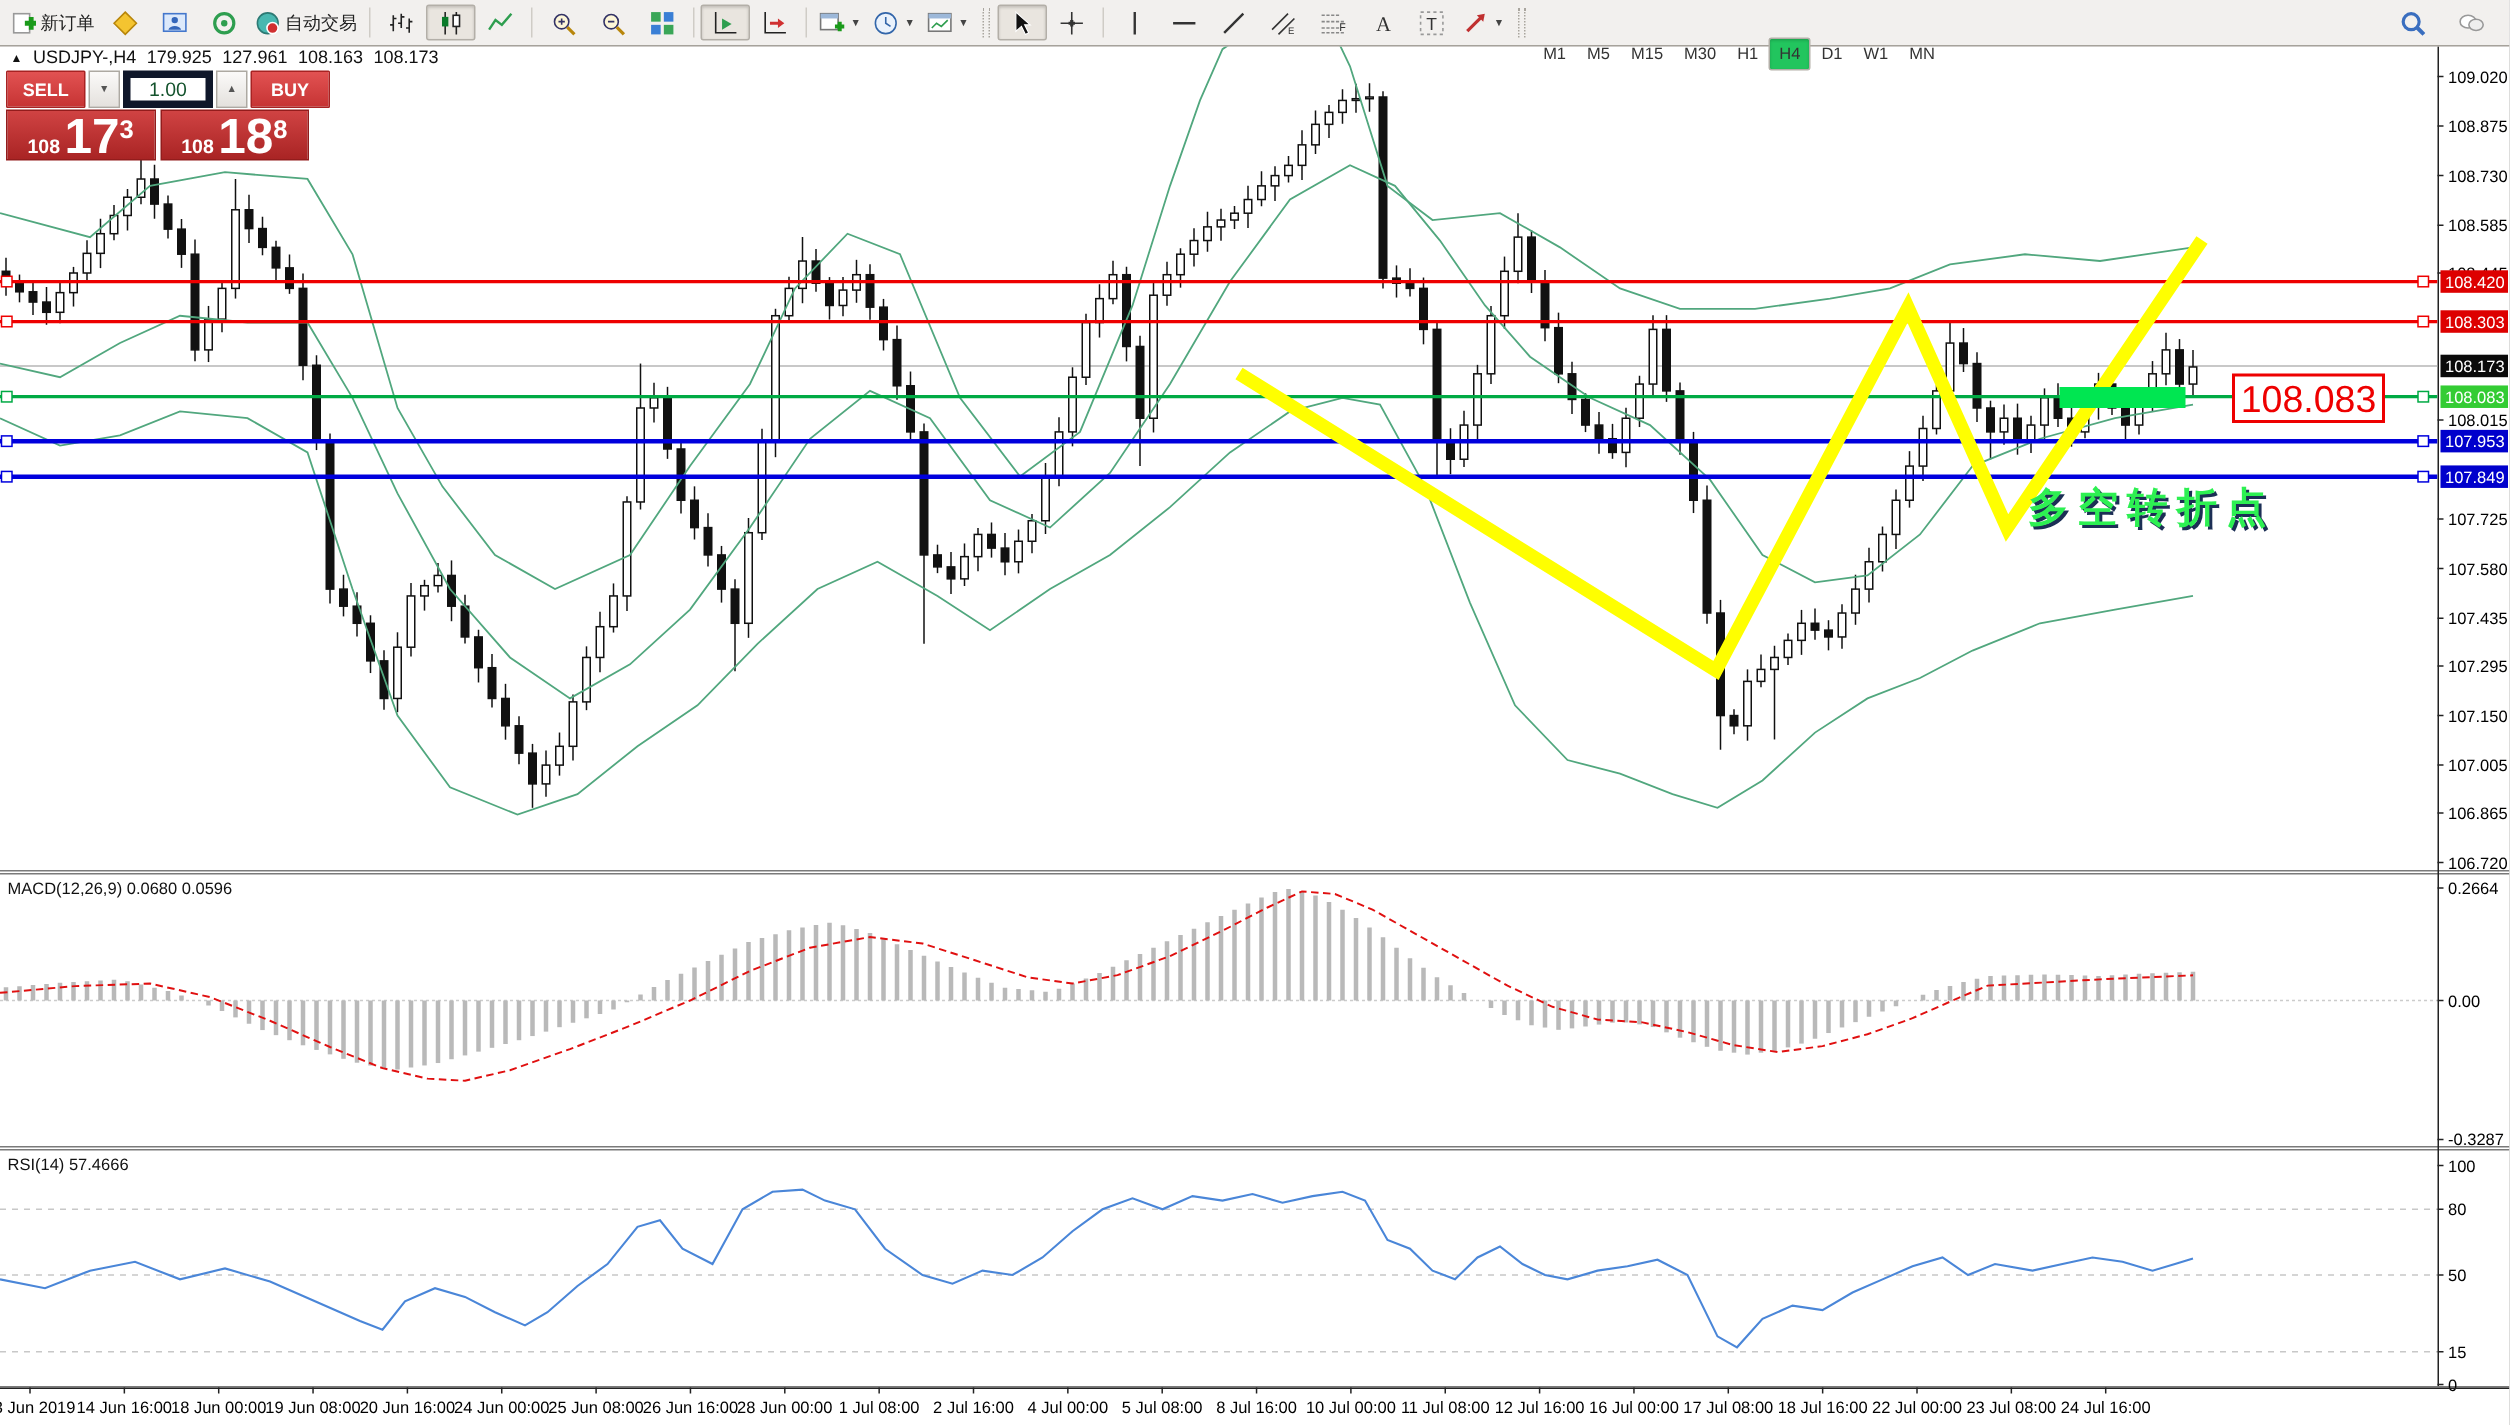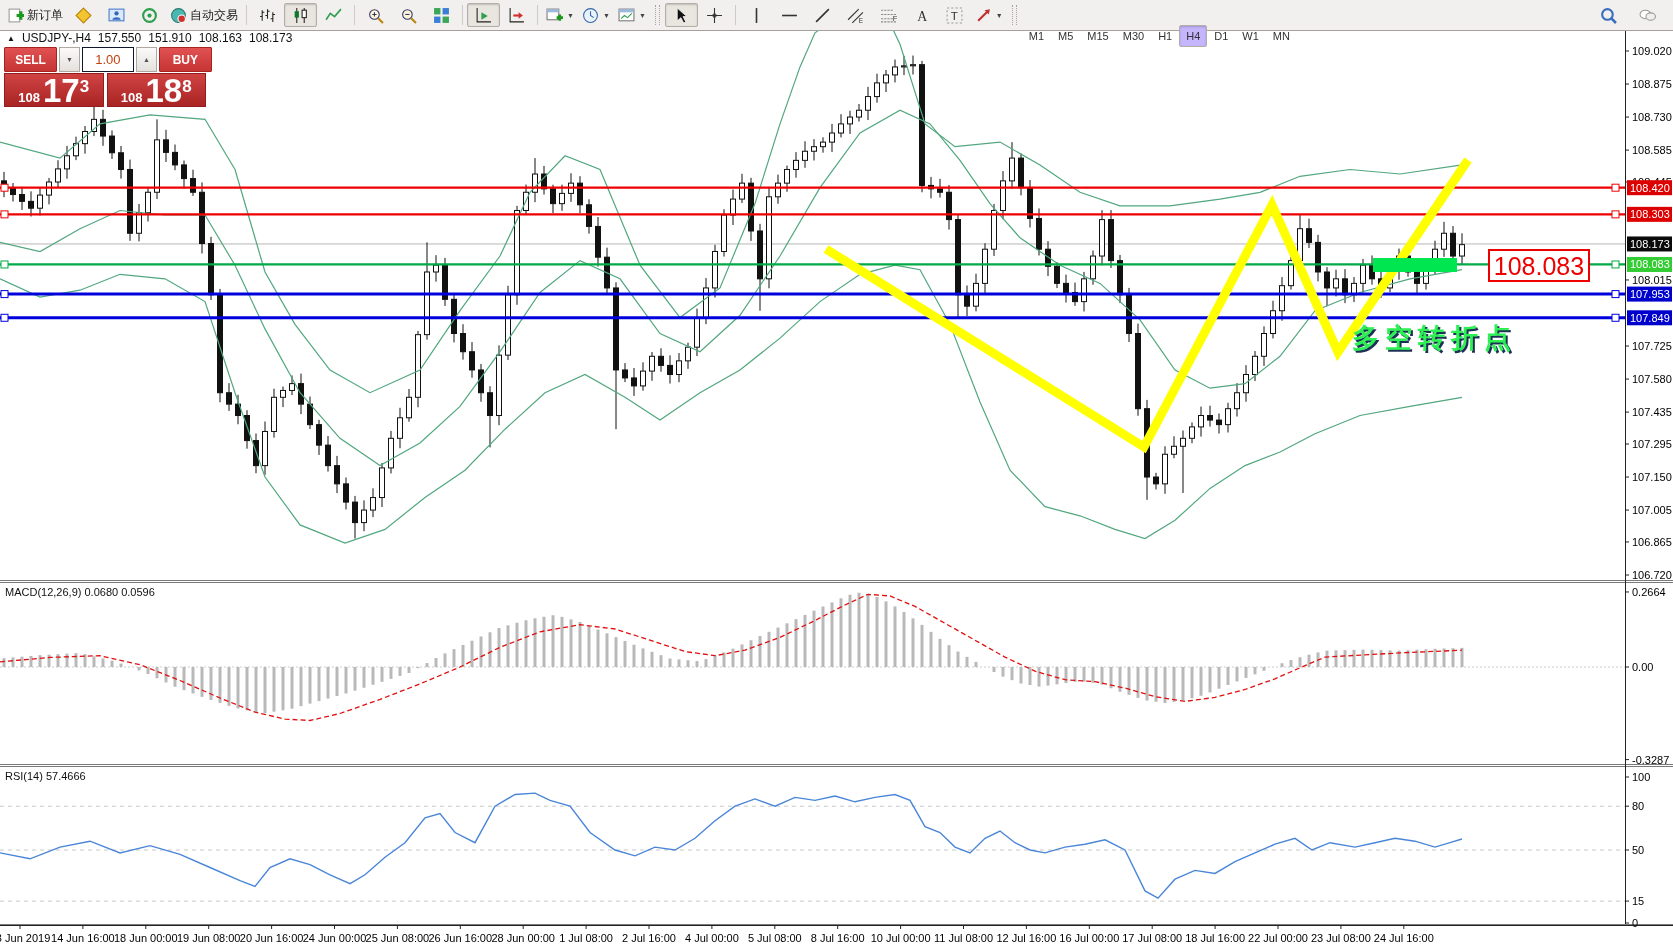--- a/index.html
+++ b/index.html
@@ -14,38 +14,38 @@
   .tbtn{height:22px;min-width:25px;display:flex;align-items:center;justify-content:center;gap:3px;
         padding:0 3px;border:1px solid transparent;border-radius:2px;background:transparent;
         font:12px "Liberation Sans",sans-serif;color:#222;cursor:default;}
   .tbtn.pressed{background:#e9e5df;border:1px solid #b3afa8;box-shadow:inset 0 1px 2px rgba(0,0,0,.18);}
   .tbtn .lbl{white-space:nowrap;}
   .caret{font-size:7px;color:#444;margin-left:1px;}
   .sep{width:1px;height:20px;background:#cfccc6;margin:0 4px;flex:0 0 auto;}
   .grip{width:3px;height:20px;border-left:1px dotted #a9a59e;border-right:1px dotted #a9a59e;margin:0 5px;flex:0 0 auto;}
   .tf{height:20px;padding:0 6px;font:11px "Liberation Sans",sans-serif;color:#333;border:1px solid transparent;
       border-radius:2px;display:flex;align-items:center;margin-top:42px;}
-  .tf.pressed{background:#c4b5fd;border:1px solid #b3afa8;box-shadow:inset 0 1px 2px rgba(0,0,0,.18);}
+  .tf.pressed{background:#22c55e;border:1px solid #b3afa8;box-shadow:inset 0 1px 2px rgba(0,0,0,.18);}
   #tb-right{margin-left:auto;display:flex;align-items:center;gap:6px;padding-right:6px;}
 
   
   #chart-svg{position:absolute;left:0;top:0;z-index:1;}
   #ohlc{position:absolute;left:7px;top:31px;z-index:3;font:12px "Liberation Sans",sans-serif;color:#111;
         display:flex;gap:7px;align-items:center;}
   #ohlc .tri{font-size:8px;}
 
   #trade-panel{position:absolute;left:4px;top:47px;width:202px;z-index:4;}
   .tp-row1{display:flex;height:25px;gap:2px;}
   .tp-btn{flex:0 0 53px;background:linear-gradient(180deg,#e25252,#c63434);border:1px solid #a82222;
           color:#fff;font:bold 12px "Liberation Sans",sans-serif;display:flex;align-items:center;
           justify-content:center;border-radius:1px;}
   .tp-spin{flex:0 0 19px;background:linear-gradient(180deg,#fbfaf9,#e4e1dd);border:1px solid #ada9a2;
            color:#555;font-size:7px;display:flex;align-items:center;justify-content:center;}
-  .tp-vol{flex:1 1 auto;width:50px;border:1px solid #0f172a;font:13px "Liberation Sans",sans-serif;
-          text-align:center;color:#c2410c;padding:0;}
+  .tp-vol{flex:1 1 auto;width:50px;border:5px solid #0f172a;font:13px "Liberation Sans",sans-serif;
+          text-align:center;color:#14532d;padding:0;}
   .tp-row2{display:flex;gap:3px;margin-top:1px;align-items:flex-end;}
   .tp-quote{flex:1 1 50%;height:31px;background:linear-gradient(180deg,#d04343,#a92424);border:1px solid #931c1c;
             color:#fff;display:flex;align-items:flex-end;justify-content:center;padding-bottom:1px;}
   .q-small{font:bold 13px "Liberation Sans",sans-serif;margin-right:3px;line-height:15px;}
   .q-big{font:bold 33px "Liberation Sans",sans-serif;line-height:29px;}
   .q-sup{font:bold 17px "Liberation Sans",sans-serif;line-height:30px;align-self:flex-start;margin-top:-2px;}
   .icon-svg{display:block;}
 </style>
 </head>
 <body>
@@ -941,22 +941,22 @@
             <ellipse cx="6" cy="7" rx="5" ry="4" fill="#fff" stroke="#999"></ellipse>
             <ellipse cx="11" cy="9" rx="4.5" ry="3.5" fill="#eee" stroke="#999"></ellipse>
           </svg>
         </div>
       </div>
     </div>
 
   <div id="ohlc">
     <span class="tri">▲</span>
     <span>USDJPY-,H4</span>
-    <span>157.550</span>
-    <span>151.910</span>
+    <span>179.925</span>
+    <span>127.961</span>
     <span>108.163</span>
     <span>108.173</span>
   </div>
 
   <div id="trade-panel">
     <div class="tp-row1">
       <button class="tp-btn">SELL</button>
       <button class="tp-spin">▼</button>
       <input class="tp-vol" value="1.00" style="">
       <button class="tp-spin">▲</button>

